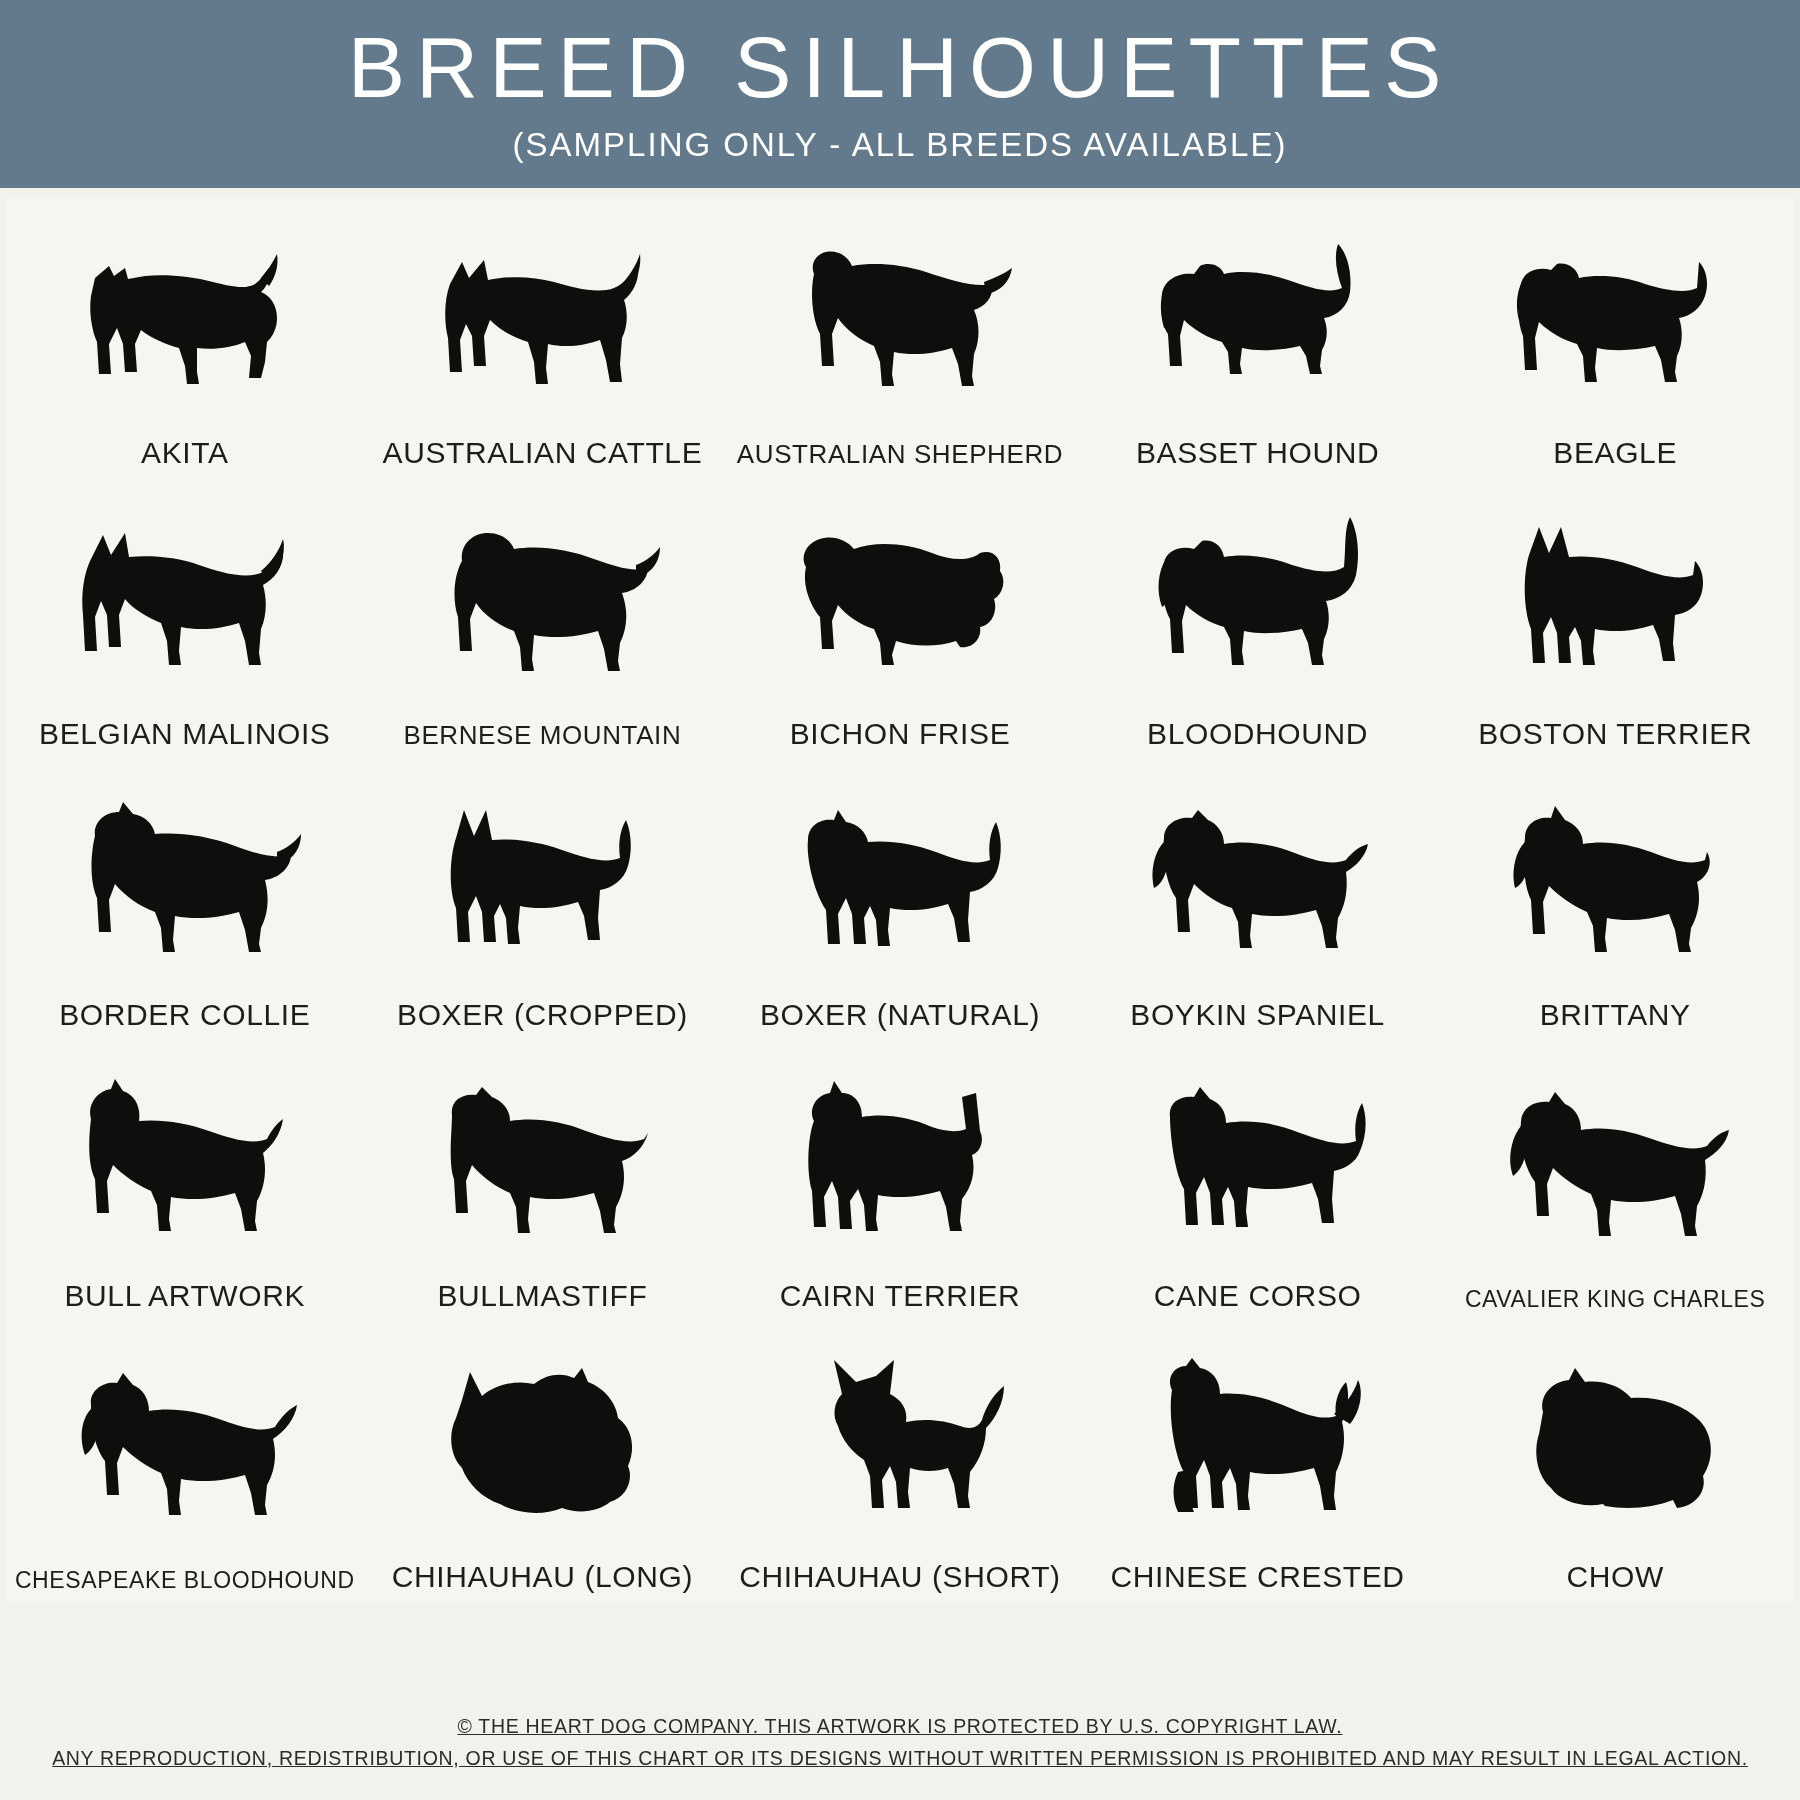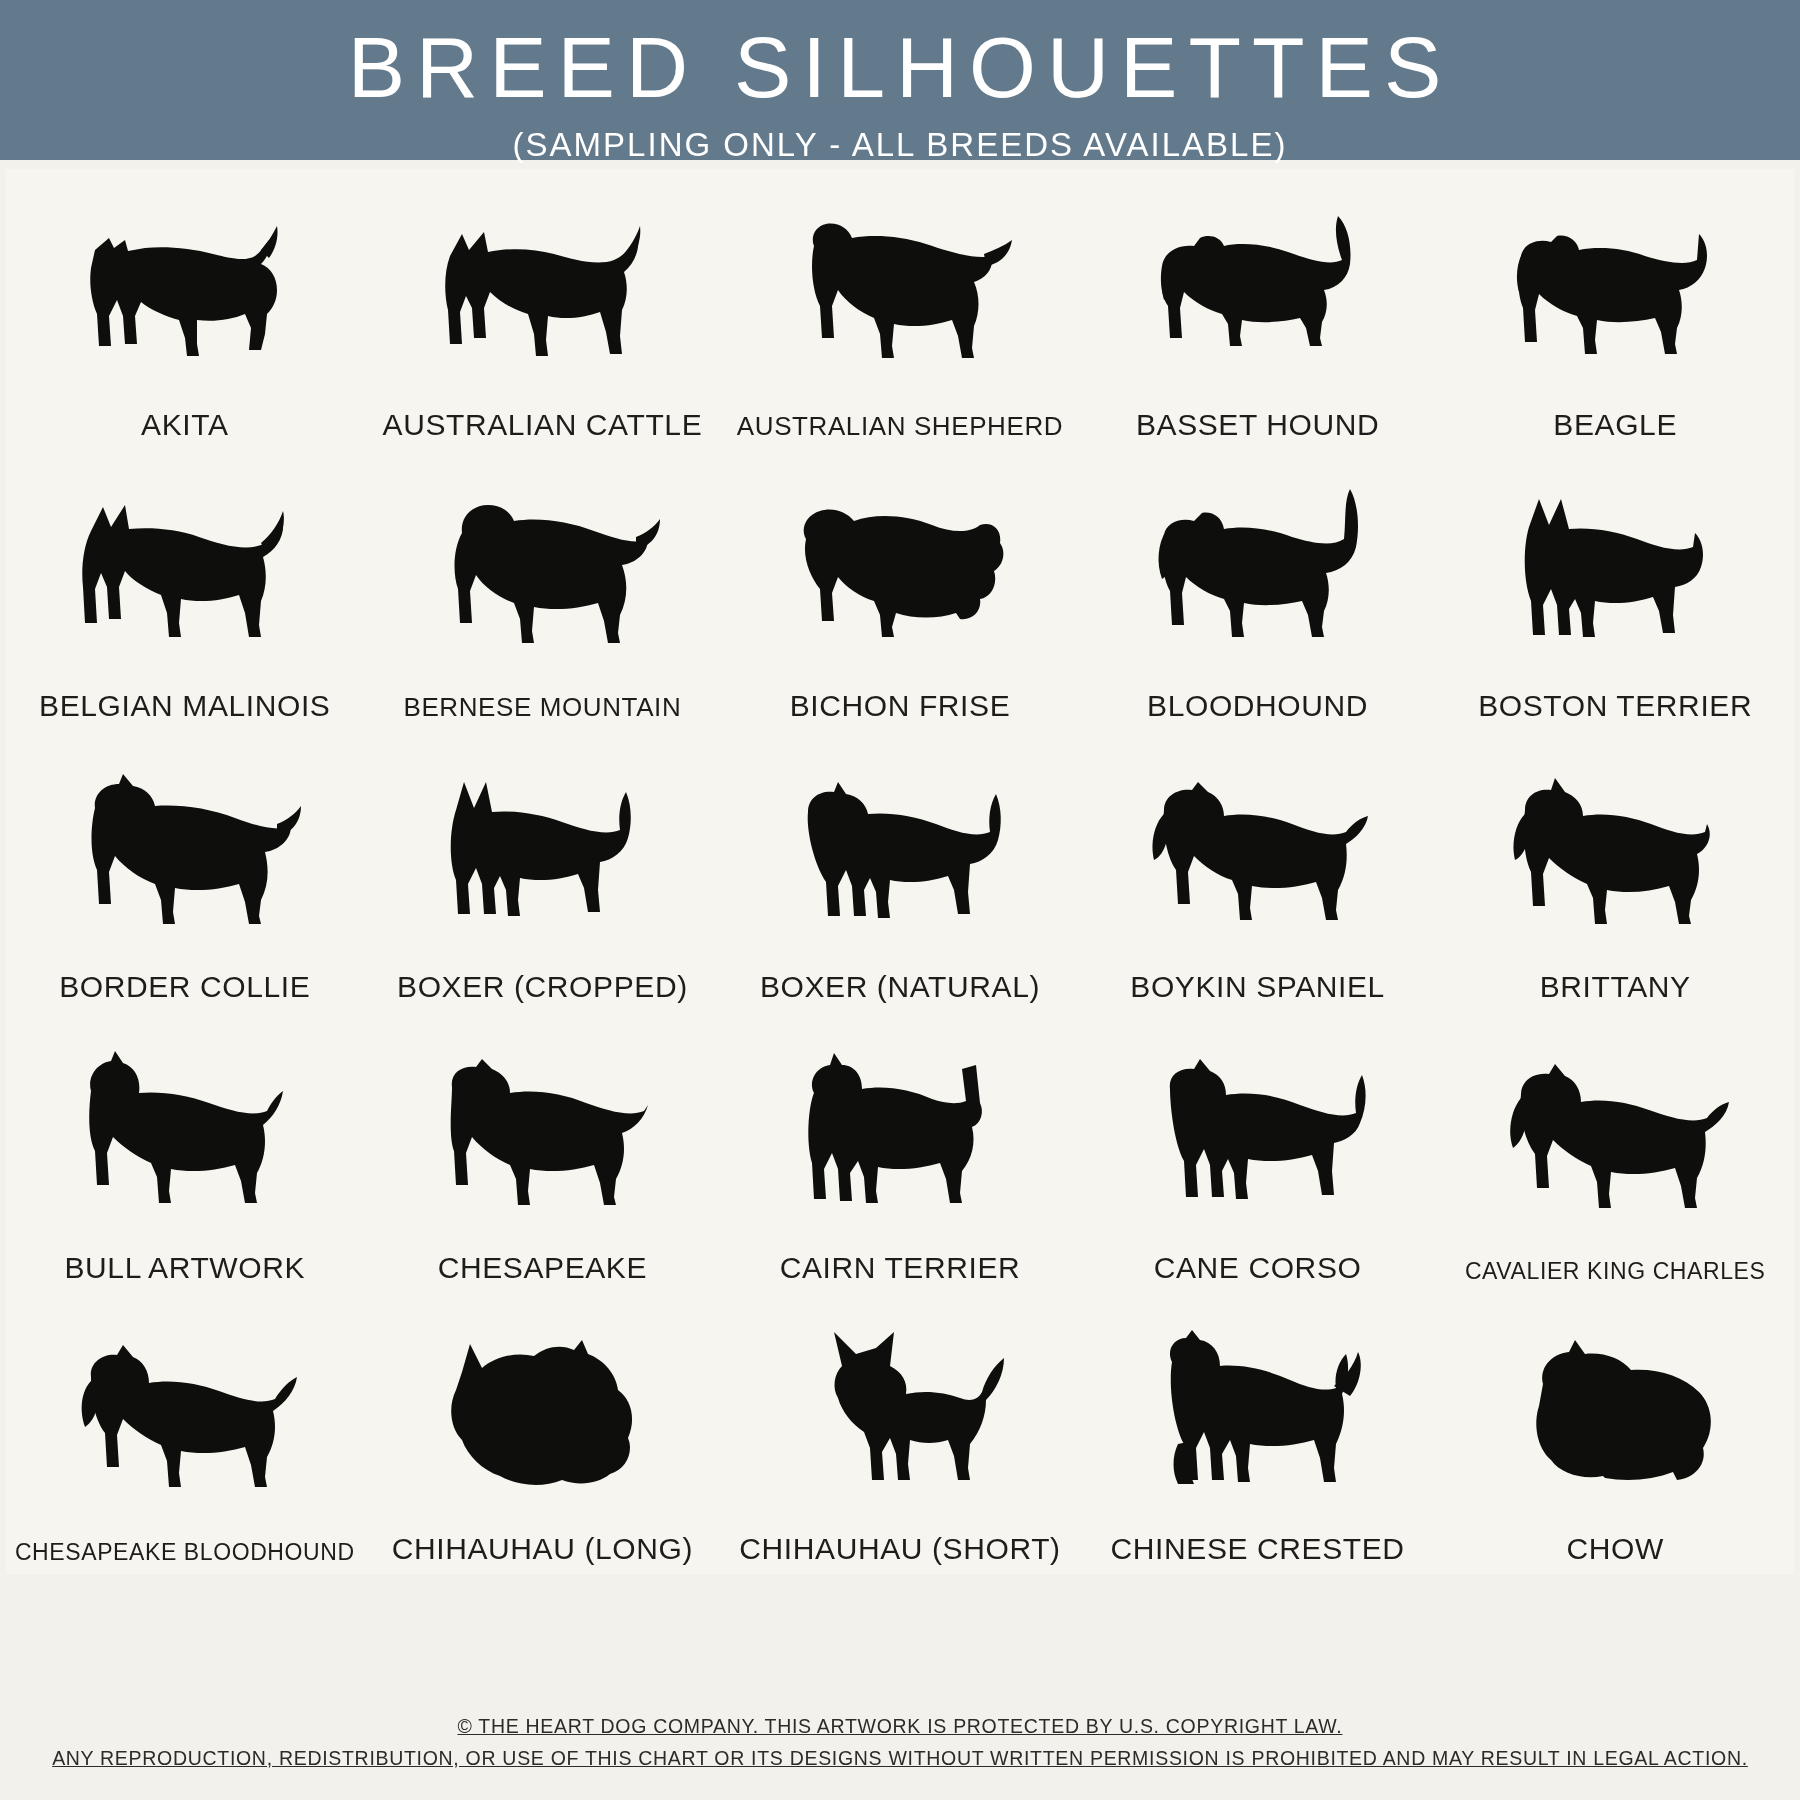--- a/index.html
+++ b/index.html
@@ -17,21 +17,21 @@
     width: 1800px;
     height: 1800px;
     position: relative;
     background: #f3f1ec;
     display: flex;
     flex-direction: column;
   }
   
   .header {
     background: #63798c;
-    height: 160px;
+    height: 188px;
     box-sizing: border-box;
     padding-top: 22px;
     text-align: center;
     color: #ffffff;
     flex: 0 0 auto;
   }
   .header-title {
     font-size: 86px;
     letter-spacing: 11px;
     font-weight: 400;
@@ -302,21 +302,21 @@
     </div>
 
     <div class="cell">
       <div class="sil">
         <svg width="240" height="170" viewBox="0 0 240 170" aria-hidden="true">
           <g fill="#0E0E0C">
             <path d="M30 40 C28 26 40 18 54 20 L60 12 L70 22 C80 26 88 34 88 46 C112 42 140 46 164 56 C186 64 208 70 222 64 L226 58 C222 72 212 82 200 86 C204 102 202 118 194 132 L192 150 L194 158 L182 158 L178 136 L172 118 C152 124 128 126 108 122 L106 144 L108 158 L96 158 L94 132 L88 118 C74 112 60 102 50 90 L44 106 L46 138 L34 138 L32 104 C26 88 30 56 30 40 Z"></path>
           </g>
         </svg>
       </div>
-      <div class="cell-label">CHESAPEAKE</div>
+      <div class="cell-label">BULLMASTIFF</div>
     </div>
 
     <div class="cell">
       <div class="sil">
         <svg width="240" height="170" viewBox="0 0 240 170" aria-hidden="true">
           <g fill="#0E0E0C">
             <path d="M34 46 C28 34 36 20 50 18 L54 6 L62 18 C74 18 82 28 82 42 C104 38 130 42 152 52 C164 56 176 58 186 54 L182 22 L196 18 L200 56 C204 64 202 76 192 80 C196 96 192 112 182 124 L180 146 L182 156 L170 156 L166 132 L160 116 C140 122 116 124 98 120 L96 144 L98 156 L86 156 L84 130 L78 114 L70 126 L72 154 L60 154 L58 122 L52 106 L44 122 L46 152 L34 152 L32 116 C26 96 28 60 34 46 Z"></path>
           </g>
         </svg>
       </div>

